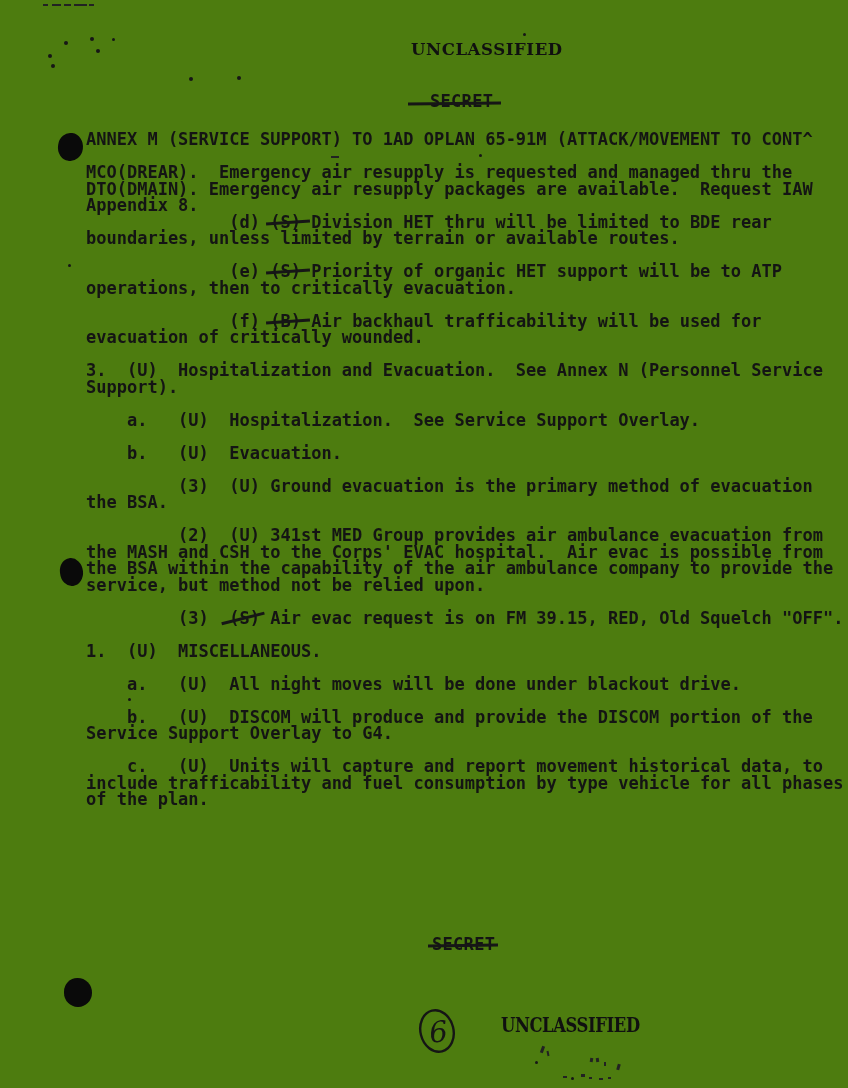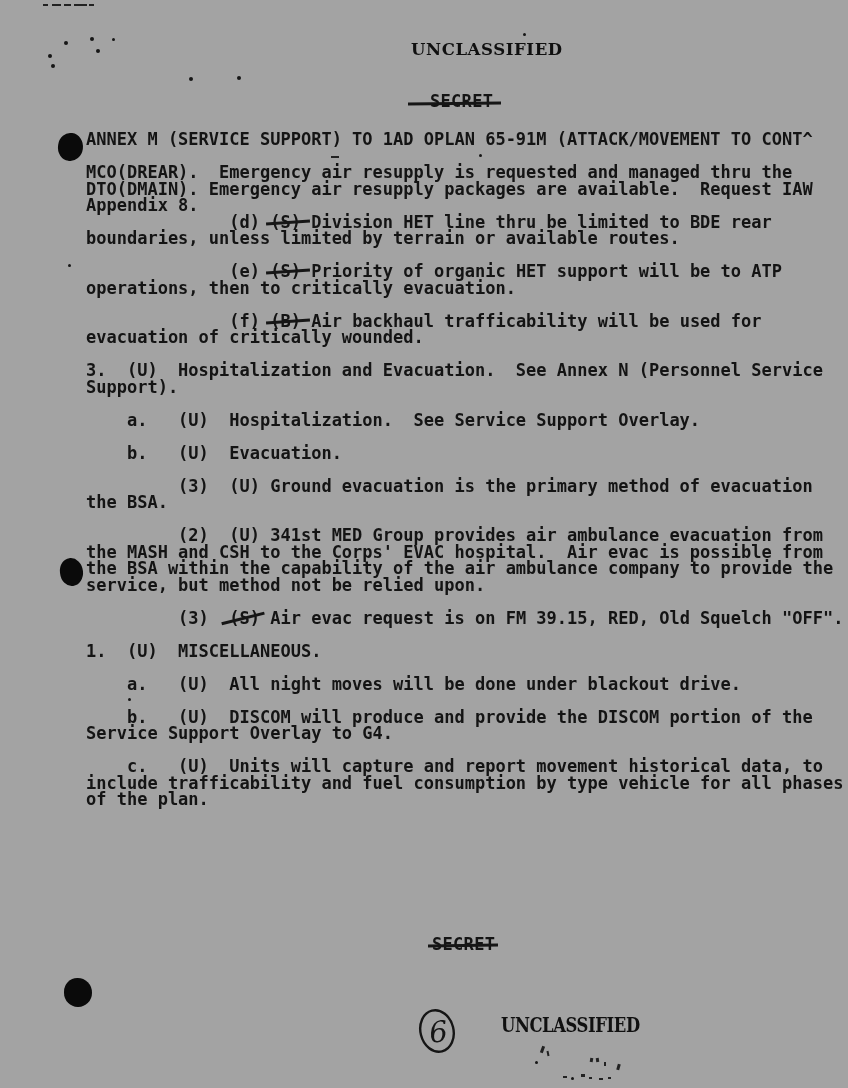--- a/index.html
+++ b/index.html
@@ -1,20 +1,20 @@
 <!DOCTYPE html>
 <html><head>
 <meta charset="utf-8">
 <style>
   html,body{margin:0;padding:0;}
   body{
     width:848px;height:1088px;position:relative;background:#ffffff;
     font-family:"DejaVu Sans Mono",monospace;overflow:hidden;
   }
-  .page{position:absolute;inset:0;background:#a3a3a3;}
+  .page{position:absolute;inset:0;background:#4d7c0f;}
   
   .doc-body{
     position:absolute;left:86px;top:131px;width:770px;
     font-family:"DejaVu Sans Mono",monospace;font-weight:bold;
     font-size:17px;line-height:16.5px;color:#141414;
     letter-spacing:0;
   }
   .doc-line{white-space:pre;min-height:16.5px;}
   .doc-line span{white-space:pre;text-align:center;}
   .redact{position:relative;display:inline-block;}
@@ -66,21 +66,21 @@
 
   <div class="secret secret-top">SECRET</div>
   <div class="strike-line strike-top"></div>
 
   <div class="doc-body">
       <div class="doc-line"><span>ANNEX M (SERVICE SUPPORT) TO 1AD OPLAN 65-91M (ATTACK/MOVEMENT TO CONT^</span></div>
       <div class="doc-line"><span></span></div>
       <div class="doc-line"><span>MCO(DREAR).  Emergency air resupply is requested and managed thru the</span></div>
       <div class="doc-line"><span>DTO(DMAIN). Emergency air resupply packages are available.  Request IAW</span></div>
       <div class="doc-line"><span>Appendix 8.</span></div>
-      <div class="doc-line"><span>              (d) </span><span class="redact redact-line">(S)</span><span> Division HET line thru be limited to BDE rear</span></div>
+      <div class="doc-line"><span>              (d) </span><span class="redact redact-line">(S)</span><span> Division HET thru will be limited to BDE rear</span></div>
       <div class="doc-line"><span>boundaries, unless limited by terrain or available routes.</span></div>
       <div class="doc-line"><span></span></div>
       <div class="doc-line"><span>              (e) </span><span class="redact redact-line">(S)</span><span> Priority of organic HET support will be to ATP</span></div>
       <div class="doc-line"><span>operations, then to critically evacuation.</span></div>
       <div class="doc-line"><span></span></div>
       <div class="doc-line"><span>              (f) </span><span class="redact redact-line">(B)</span><span> Air backhaul trafficability will be used for</span></div>
       <div class="doc-line"><span>evacuation of critically wounded.</span></div>
       <div class="doc-line"><span></span></div>
       <div class="doc-line"><span>3.  (U)  Hospitalization and Evacuation.  See Annex N (Personnel Service</span></div>
       <div class="doc-line"><span>Support).</span></div>

